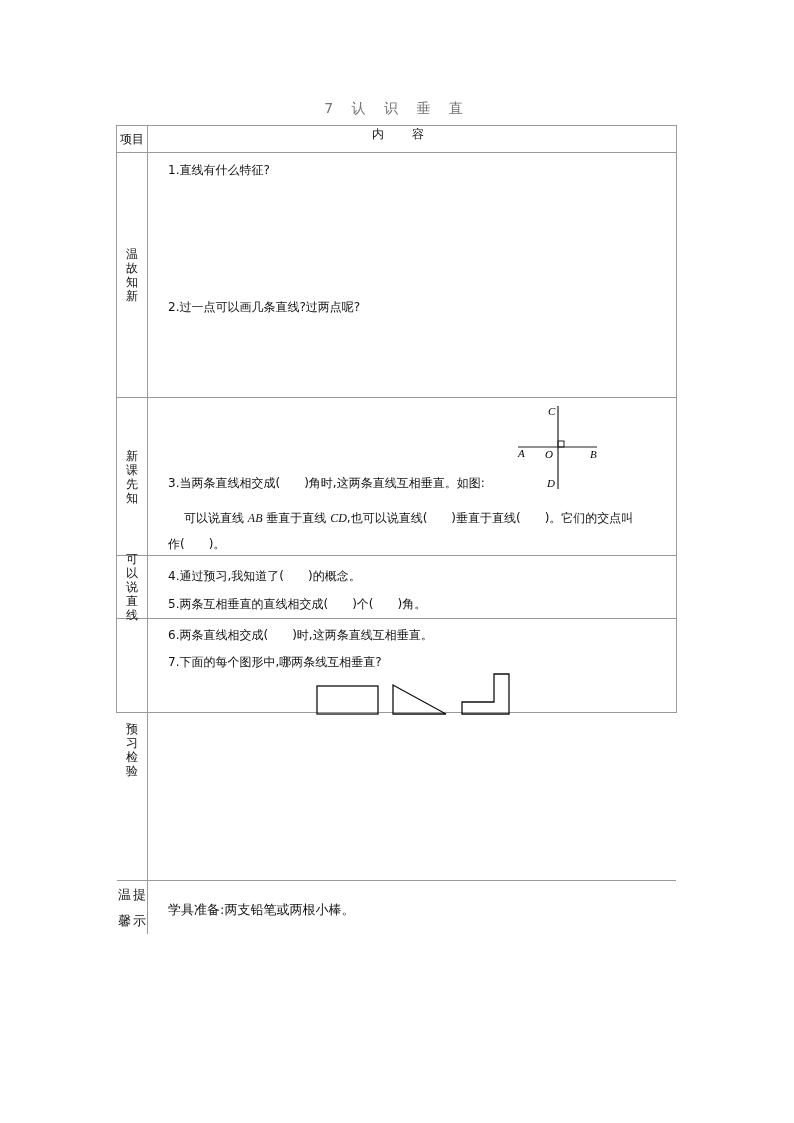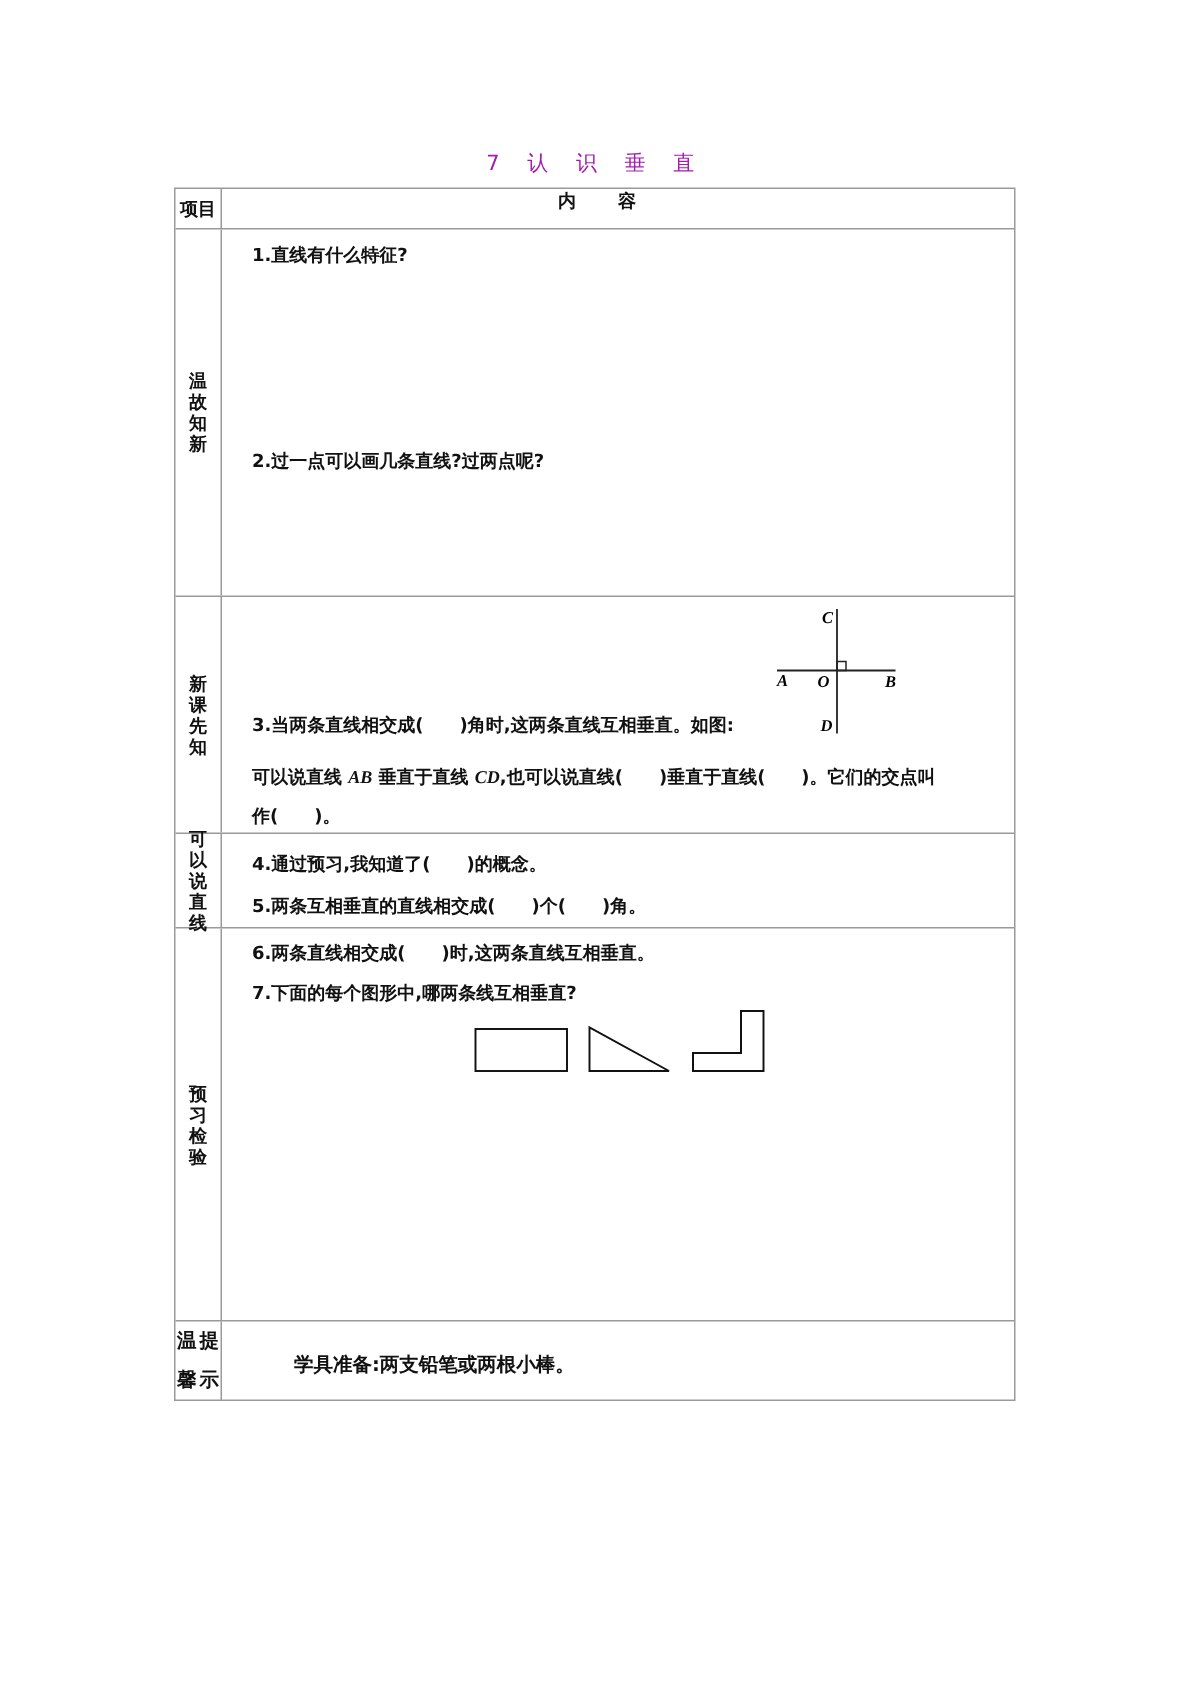--- a/index.html
+++ b/index.html
@@ -1,21 +1,21 @@
 <!DOCTYPE html>
 <html><head>
 <meta charset="utf-8">
 <style>
   html, body { margin: 0; padding: 0; background: #ffffff; }
   body { width: 794px; height: 1123px; position: relative; overflow: hidden;
          font-family: "DejaVu Sans", "Liberation Sans", sans-serif; color: #111; }
   .title { position: absolute; top: 100px; left: 0; width: 794px; text-align: center;
-           font-size: 14px; letter-spacing: 7px; color: #a21caf; }
-  .tbl { position: absolute; left: 116px; top: 125px; width: 561px; height: 809px;
-         border: 1px solid #9a9a9a; box-sizing: border-box; font-weight: bold; }
+           font-size: 14px; letter-spacing: 7px; color: #737373; }
+  .tbl { position: absolute; left: 116px; top: 125px; width: 561px; height: 588px;
+         border: 1px solid #9a9a9a; box-sizing: border-box; }
   .row { position: absolute; left: 0; width: 100%; border-bottom: 1px solid #9a9a9a; box-sizing: border-box; }
   .row.last { border-bottom: none; }
   .lab { position: absolute; left: 0; top: 0; width: 31px; height: 100%; border-right: 1px solid #9a9a9a;
          box-sizing: border-box; display: flex; align-items: center; justify-content: center;
          font-size: 12px; line-height: 14px; text-align: center; }
   .lab.vert span { display: block; width: 12px; word-break: break-all; }
   .content { position: absolute; left: 31px; top: 0; right: 0; height: 100%; }
   .line { position: absolute; left: 20px; font-size: 12px; white-space: nowrap; text-align: center; }
   .ital { font-style: italic; font-family: "Liberation Serif", serif; }
   .hdr-content { display: flex; align-items: flex-start; justify-content: center; font-size: 12px; letter-spacing: 28px; }
@@ -54,21 +54,21 @@
         <line x1="10" y1="47" x2="89" y2="47" stroke="#222" stroke-width="1.2"></line>
         <line x1="50" y1="6" x2="50" y2="89" stroke="#222" stroke-width="1.2"></line>
         <rect x="50" y="41" width="6" height="6" fill="none" stroke="#222" stroke-width="1"></rect>
         <text x="40" y="15">C</text>
         <text x="10" y="57">A</text>
         <text x="37" y="58">O</text>
         <text x="82" y="58">B</text>
         <text x="39" y="87">D</text>
       </svg>
       <div class="line" style="top:77px;">3.当两条直线相交成(　　)角时,这两条直线互相垂直。如图:</div>
-      <div class="line" style="top:112px;">
+      <div class="line" style="top:112px;margin-left:16px;">
         <span>可以说直线 </span><span class="ital">AB</span><span> 垂直于直线 </span><span class="ital">CD</span><span>,也可以说直线(　　)垂直于直线(　　)。它们的交点叫</span>
       </div>
       <div class="line" style="top:138px;">作(　　)。</div>
     </div>
   </div>
 
   <div class="row" style="top:430px; height:63px;">
     <div class="lab vert">
       <span>可以说直线</span>
     </div>
@@ -92,17 +92,17 @@
       </svg>
     </div>
   </div>
 
   <div class="row last" style="top:755px; height:53px;">
     <div class="lab" style="flex-direction:row; font-size:13px; line-height:26px;">
       <span>温馨</span>
       <span>提示</span>
     </div>
     <div class="content">
-      <div class="line" style="top:20px; font-size:13px;margin-left:28px;">学具准备:两支铅笔或两根小棒。</div>
+      <div class="line" style="top:20px; font-size:13px;">学具准备:两支铅笔或两根小棒。</div>
     </div>
   </div>
 
 </div>
 
 </body></html>

